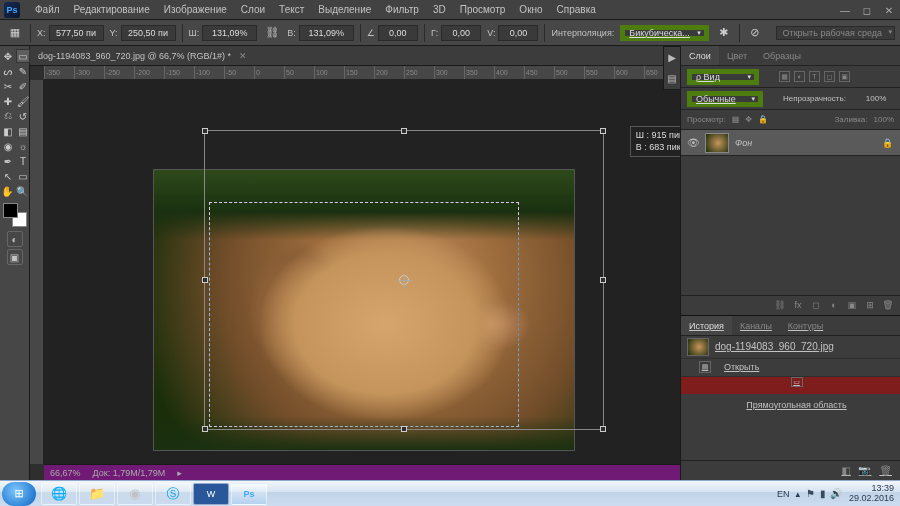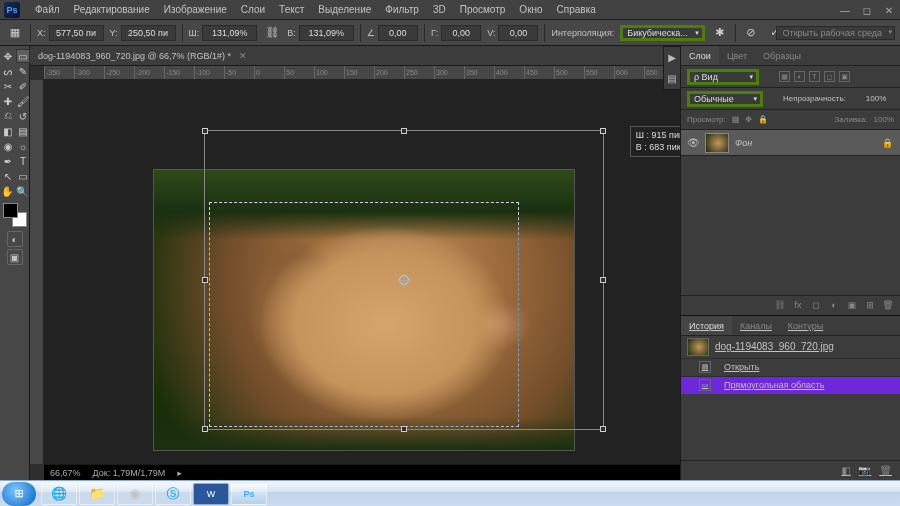--- a/index.html
+++ b/index.html
@@ -10,21 +10,21 @@
 .ps-logo { width: 16px; height: 16px; background: linear-gradient(135deg, #1a2b52, #0a1530); color: #3ea8ff; font-size: 9px; display: flex; align-items: center; justify-content: center; font-weight: bold; border-radius: 2px; margin-right: 8px; }
 .menu-item { padding: 0 7px; cursor: pointer; line-height: 20px; white-space: nowrap; }
 .win-controls { position: absolute; right: 4px; top: 0; display: flex; gap: 8px; height: 20px; align-items: center; }
 .win-btn { width: 14px; height: 14px; display: flex; align-items: center; justify-content: center; color: #aaa; cursor: pointer; }
 
 
 .options-bar { height: 26px; background: #474747; display: flex; align-items: center; padding: 0 6px; gap: 6px; border-bottom: 1px solid #1a1a1a; font-size: 9px; }
 .opt-field { display: flex; align-items: center; gap: 3px; }
 .opt-input { background: #3a3a3a; border: 1px solid #2a2a2a; color: #ddd; width: 55px; height: 16px; font-size: 9px; padding: 0 3px; text-align: center; }
 .opt-sep { width: 1px; height: 18px; background: #2a2a2a; }
-.opt-dropdown { background: #3a3a3a; border: 3px solid #4d7c0f; color: #ddd; height: 16px; font-size: 9px; padding: 0 14px 0 4px; position: relative; display: flex; align-items: center; }
+.opt-dropdown { background: #3a3a3a; border: 5px solid #4d7c0f; color: #ddd; height: 16px; font-size: 9px; padding: 0 14px 0 4px; position: relative; display: flex; align-items: center; text-decoration: underline; }
 .opt-dropdown::after { content: "▾"; position: absolute; right: 3px; font-size: 7px; }
 .icon-btn { width: 18px; height: 18px; display: flex; align-items: center; justify-content: center; color: #ccc; font-size: 11px; cursor: pointer; }
 .workspace-picker { position: absolute; right: 5px; background: #3a3a3a; border: 1px solid #2a2a2a; padding: 1px 12px 1px 6px; font-size: 9px; color: #888; }
 .workspace-picker::after { content: "▾"; position: absolute; right: 2px; font-size: 7px; }
 
 
 .main { display: flex; height: calc(100% - 20px - 26px - 26px); }
 
 
 .toolbox { width: 30px; background: #474747; border-right: 1px solid #1a1a1a; padding-top: 2px; }
@@ -58,21 +58,21 @@
 .transform-box .h-nw { top: -3px; left: -3px; } .transform-box .h-n { top: -3px; left: 50%; margin-left: -3px; }
 .transform-box .h-ne { top: -3px; right: -3px; } .transform-box .h-e { top: 50%; right: -3px; margin-top: -3px; }
 .transform-box .h-se { bottom: -3px; right: -3px; } .transform-box .h-s { bottom: -3px; left: 50%; margin-left: -3px; }
 .transform-box .h-sw { bottom: -3px; left: -3px; } .transform-box .h-w { top: 50%; left: -3px; margin-top: -3px; }
 .transform-box .h-c { top: 50%; left: 50%; width: 10px; height: 10px; border-radius: 50%; background: transparent; margin: -5px 0 0 -5px; }
 .transform-box .h-c::before, .transform-box .h-c::after { content: ""; position: absolute; background: #aaa; }
 .transform-box .h-c::before { left: 4px; top: -2px; width: 1px; height: 14px; }
 .transform-box .h-c::after { top: 4px; left: -2px; height: 1px; width: 14px; }
 .marquee { position: absolute; top: 122px; left: 165px; width: 310px; height: 225px; border: 1px dashed #fff; mix-blend-mode: difference; }
 .measure-tip { position: absolute; top: 46px; right: -16px; background: #222; border: 1px solid #555; padding: 3px 5px; font-size: 9px; color: #ddd; line-height: 1.3; z-index: 10; white-space: nowrap; }
-.status-bar { position: absolute; bottom: 0; left: 14px; right: 0; height: 16px; background: #000000; display: flex; align-items: center; padding: 0 6px; font-size: 9px; gap: 12px; border-top: 1px solid #1a1a1a; color: #aaa; }
+.status-bar { position: absolute; bottom: 0; left: 14px; right: 0; height: 16px; background: #701a75; display: flex; align-items: center; padding: 0 6px; font-size: 9px; gap: 12px; border-top: 1px solid #1a1a1a; color: #aaa; }
 
 
 .right-panels { width: 220px; background: #3c3c3c; border-left: 1px solid #1a1a1a; display: flex; flex-direction: column; position: relative; }
 .collapse-col { position: absolute; left: -18px; top: 0; width: 18px; height: 44px; background: #3c3c3c; border: 1px solid #1a1a1a; display: flex; flex-direction: column; align-items: center; justify-content: space-around; }
 .panel-tabs { height: 20px; display: flex; border-bottom: 1px solid #222; font-size: 9px; }
 .panel-tab { padding: 0 8px; line-height: 20px; cursor: pointer; color: #888; }
 .panel-tab.active { background: #454545; color: #ddd; }
 .layer-opts { height: 22px; display: flex; align-items: center; gap: 20px; padding: 0 6px; border-bottom: 1px solid #222; font-size: 8px; }
 .layer-opts .opt-dropdown { width: 72px; }
 .mini-icons { display: flex; gap: 4px; }
@@ -84,21 +84,21 @@
 .layer-name { font-size: 9px; font-style: italic; flex: 1; }
 .layer-lock { font-size: 9px; color: #aaa; }
 .layers-body { flex: 1; background: #3c3c3c; min-height: 80px; }
 .panel-actions { height: 20px; border-top: 1px solid #222; display: flex; align-items: center; justify-content: flex-end; gap: 6px; padding: 0 6px; }
 .panel-actions span { width: 12px; height: 12px; font-size: 9px; display: flex; align-items: center; justify-content: center; cursor: pointer; color: #888; }
 .history-panel { border-top: 1px solid #111; display: flex; flex-direction: column; text-decoration: underline; }
 .history-header { height: 22px; display: flex; align-items: center; gap: 6px; padding: 0 6px; cursor: pointer; }
 .history-thumb { width: 22px; height: 18px; background: radial-gradient(circle at 55% 50%, #c8945c, #1a2e0a); border: 1px solid #666; }
 .history-body { }
 .history-item { height: 18px; display: flex; align-items: center; gap: 13px; padding: 0 6px 0 18px; font-size: 9px; border-top: 1px solid #2e2e2e; cursor: pointer; }
-.history-item.active { background: #6d28d9; }
+.history-item.active { background: #7f1d1d; flex-direction: column; }
 .history-item.disabled { color: #666; font-style: italic; }
 .history-icon { width: 12px; height: 12px; border: 1px solid #666; font-size: 7px; display: flex; align-items: center; justify-content: center; }
 .history-actions { height: 20px; display: flex; align-items: center; justify-content: flex-end; gap: 8px; padding: 0 8px; border-top: 1px solid #222; }
 .history-actions span { font-size: 10px; color: #888; cursor: pointer; }
 
 
 .taskbar { position: absolute; bottom: 0; left: 0; right: 0; height: 26px; background: linear-gradient(180deg, #f2f6fb 0%, #d6e3f0 45%, #c1d4e8 46%, #cddcf0 100%); border-top: 1px solid #8faacb; display: flex; align-items: center; padding: 0 2px; }
 .start-orb { width: 34px; height: 24px; border-radius: 12px; background: radial-gradient(circle at 40% 35%, #7cc6ff, #0a64c2); display: flex; align-items: center; justify-content: center; cursor: pointer; margin-right: 4px; }
 .start-orb span { font-size: 11px; color: #fff; }
 .task-icon { width: 36px; height: 22px; border: 1px solid rgba(255,255,255,0.5); border-radius: 2px; margin: 0 1px; display: flex; align-items: center; justify-content: center; cursor: pointer; font-size: 13px; background: linear-gradient(180deg, rgba(255,255,255,0.3), rgba(255,255,255,0)); }
@@ -351,13 +351,26 @@
 <div class="taskbar">
   <div class="start-orb">
       <span>⊞</span>
     </div>
   <div class="task-icon">🌐</div>
   <div class="task-icon">📁</div>
   <div class="task-icon">◉</div>
   <div class="task-icon" style="color:#09a3e6">Ⓢ</div>
   <div class="task-icon" style="background:#2a579a;color:#fff;font-size:9px">W</div>
   <div class="task-icon active" style="color:#3ea8ff;font-size:9px;font-weight:bold">Ps</div>
+  <div class="tray">
+    <span>EN</span>
+    <span>▴</span>
+    <div class="tray-icons">
+      <span>⚑</span>
+      <span>▮</span>
+      <span>🔊</span>
+    </div>
+    <div class="clock">
+      <div>13:39</div>
+      <div>29.02.2016</div>
+    </div>
+  </div>
 </div>
 
 </body></html>

